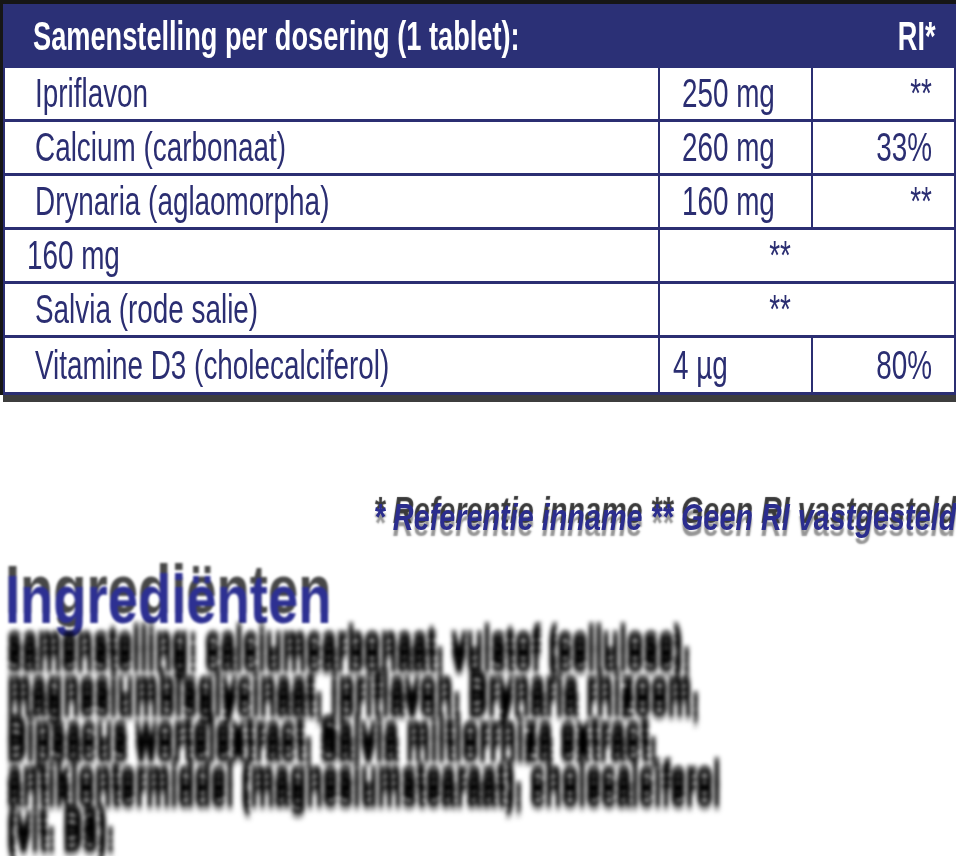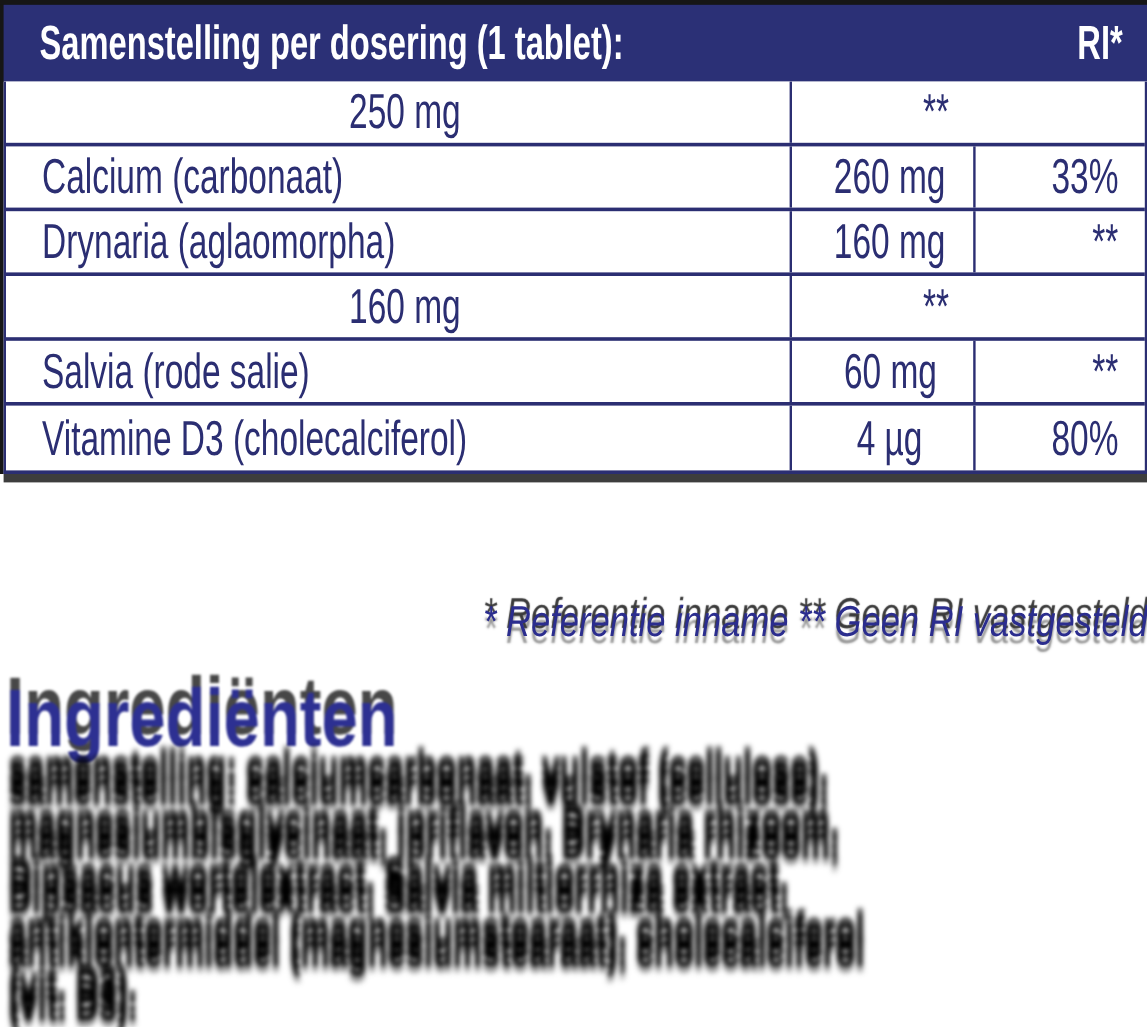--- a/index.html
+++ b/index.html
@@ -42,37 +42,37 @@
     display: grid;
     grid-template-columns: 655px 153px 1fr;
     height: 54px;
     border-bottom: 3px solid #2b2e72;
     color: #2b2e72;
     font-size: 41px;
   }
   .comp-row:last-child { border-bottom: none; }
   .cell { display: flex; align-items: center; overflow: hidden; }
   .cell-name   { padding-left: 30px; border-right: 2px solid #2b2e72; }
-  .cell-amount { justify-content: center; border-right: 2px solid #2b2e72; padding-left: 12px; }
+  .cell-amount { border-right: 2px solid #2b2e72; }
   .cell-ri     { justify-content: flex-end; padding-right: 22px; }
 
   
   .cond  { display: inline-block; transform: scaleX(0.68); transform-origin: left center; white-space: nowrap; }
   .cond-c { transform-origin: center center; }
   .cond-r { transform-origin: right center; }
 
   
   .footnote {
     position: absolute;
     top: 497px;
     right: 0;
     width: 100%;
     text-align: right;
     font-size: 36px;
-    font-weight: normal;
+    font-weight: bold;
     font-style: italic;
     color: #2b2d8e;
     text-shadow: 0 -7px 1px #3a3a3a, 0 6px 2px rgba(58,58,58,0.55);
     filter: blur(0.6px);
     white-space: nowrap;
   }
   .footnote .cond { transform: scaleX(0.8); }
 
   
   .ingredients-heading {
@@ -108,20 +108,23 @@
 <div class="sheet">
 
   <div class="comp-table">
     <div class="comp-header">
       <span class="cond">Samenstelling per dosering (1 tablet):</span>
       <span class="cond cond-r">RI*</span>
     </div>
     <div class="comp-body">
 
       <div class="comp-row">
+        <div class="cell cell-name">
+            <span class="cond">Ipriflavon</span>
+          </div>
         <div class="cell cell-amount">
             <span class="cond cond-c">250 mg</span>
           </div>
         <div class="cell cell-ri">
             <span class="cond cond-r">**</span>
           </div>
       </div>
 
       <div class="comp-row">
         <div class="cell cell-name">
@@ -153,23 +156,20 @@
             <span class="cond cond-c">160 mg</span>
           </div>
         <div class="cell cell-ri">
             <span class="cond cond-r">**</span>
           </div>
       </div>
 
       <div class="comp-row">
         <div class="cell cell-name">
             <span class="cond">Salvia (rode salie)</span>
-          </div>
-        <div class="cell cell-amount">
-            <span class="cond cond-c">60 mg</span>
           </div>
         <div class="cell cell-ri">
             <span class="cond cond-r">**</span>
           </div>
       </div>
 
       <div class="comp-row">
         <div class="cell cell-name">
             <span class="cond">Vitamine D3 (cholecalciferol)</span>
           </div>

